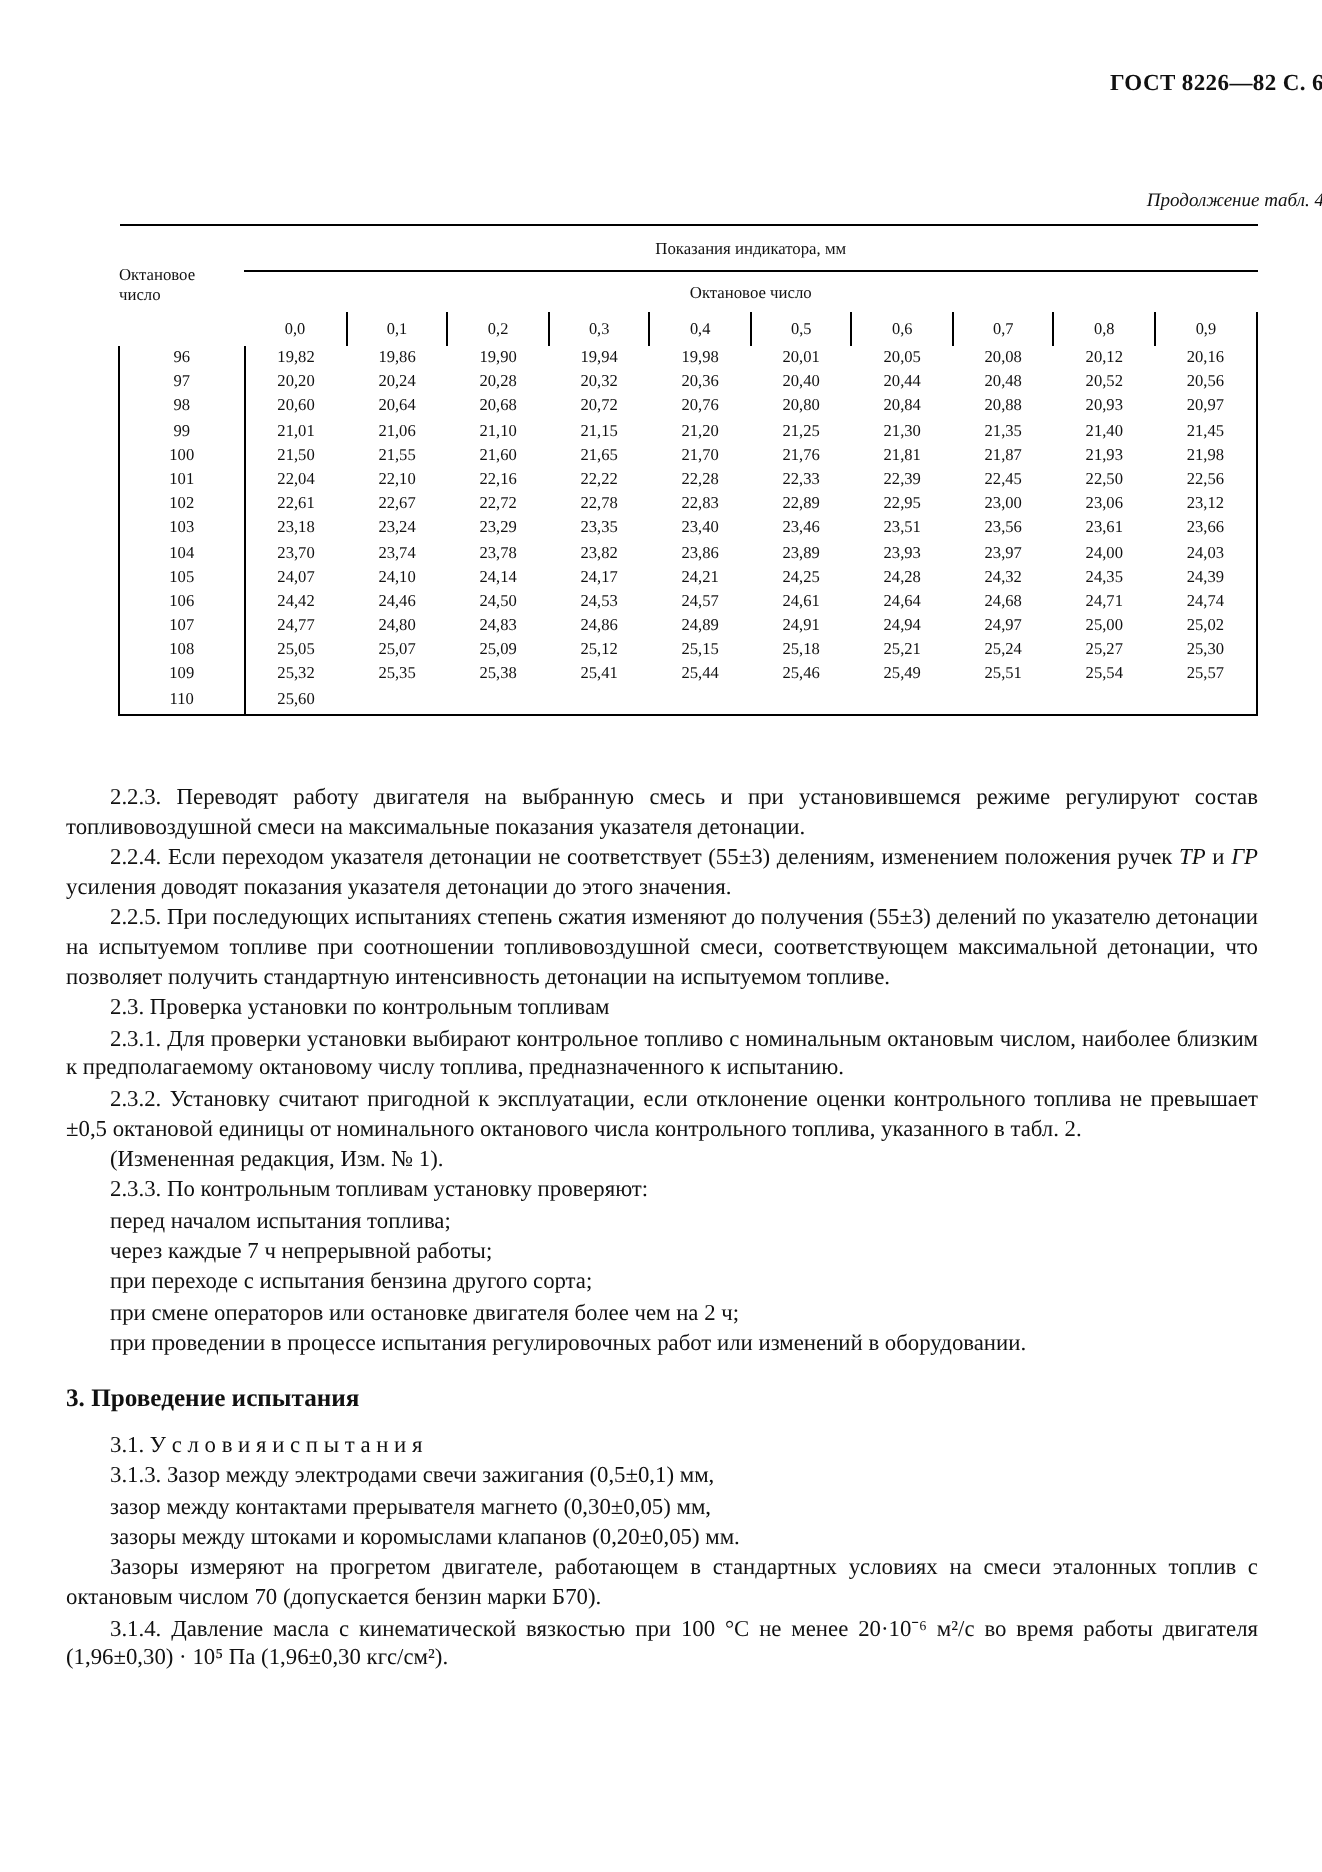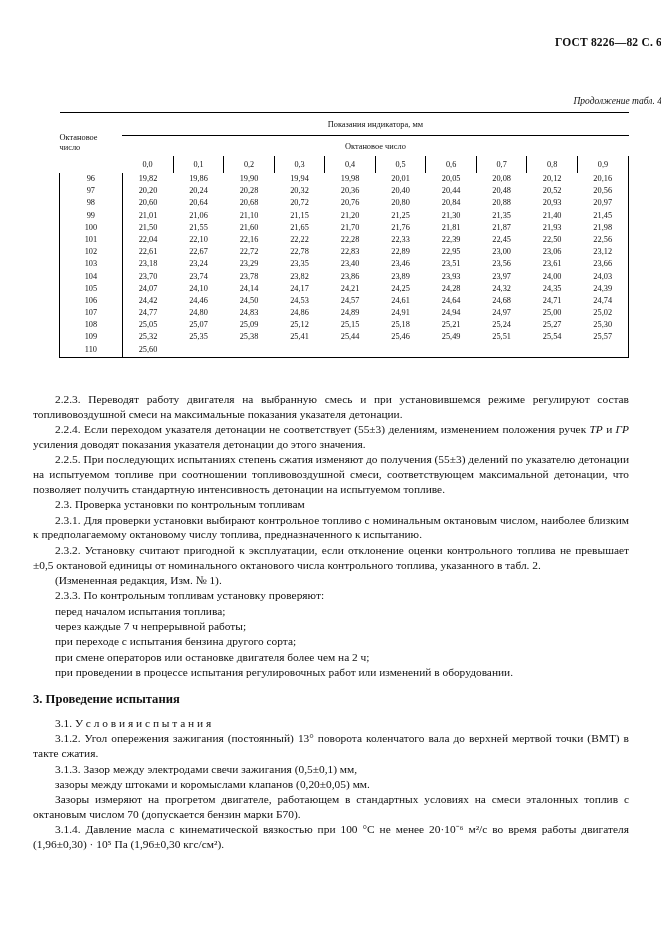--- a/index.html
+++ b/index.html
@@ -396,20 +396,20 @@
     <p class="p">2.3.2.  Установку считают пригодной к эксплуатации, если отклонение оценки контрольного топлива не превышает ±0,5 октановой единицы от номинального октанового числа контрольного топлива, указанного в табл. 2.</p>
     <p class="p bold">(Измененная редакция, Изм. № 1).</p>
     <p class="p">2.3.3.  По контрольным топливам установку проверяют:</p>
     <p class="p ind2">перед началом испытания топлива;</p>
     <p class="p ind2">через каждые 7 ч непрерывной работы;</p>
     <p class="p ind2">при переходе с испытания бензина другого сорта;</p>
     <p class="p ind2">при смене операторов или остановке двигателя более чем на 2 ч;</p>
     <p class="p ind2">при проведении в процессе испытания регулировочных работ или изменений в оборудовании.</p>
     <p class="p h-section">3. Проведение испытания</p>
     <p class="p">3.1.  У с л о в и я   и с п ы т а н и я</p>
-    <p class="p">3.1.2.  Угол опережения зажигания (постоянный) 13° поворота коленчатого вала до верхней мертвой точки (ВМТ) в такте сжатия.</p>
     <p class="p">3.1.3.  Зазор между электродами свечи зажигания (0,5±0,1) мм,</p>
+    <p class="p ind2">зазор между контактами прерывателя магнето (0,30±0,05) мм,</p>
     <p class="p ind2">зазоры между штоками и коромыслами клапанов (0,20±0,05) мм.</p>
     <p class="p">Зазоры измеряют на прогретом двигателе, работающем в стандартных условиях на смеси эталонных топлив с октановым числом 70 (допускается бензин марки Б70).</p>
     <p class="p">3.1.4.  Давление масла с кинематической вязкостью при 100 °С не менее 20·10⁻⁶ м²/с во время работы двигателя (1,96±0,30) · 10⁵ Па (1,96±0,30 кгс/см²).</p>
   </div>
 
 </div>
 
 </body></html>

